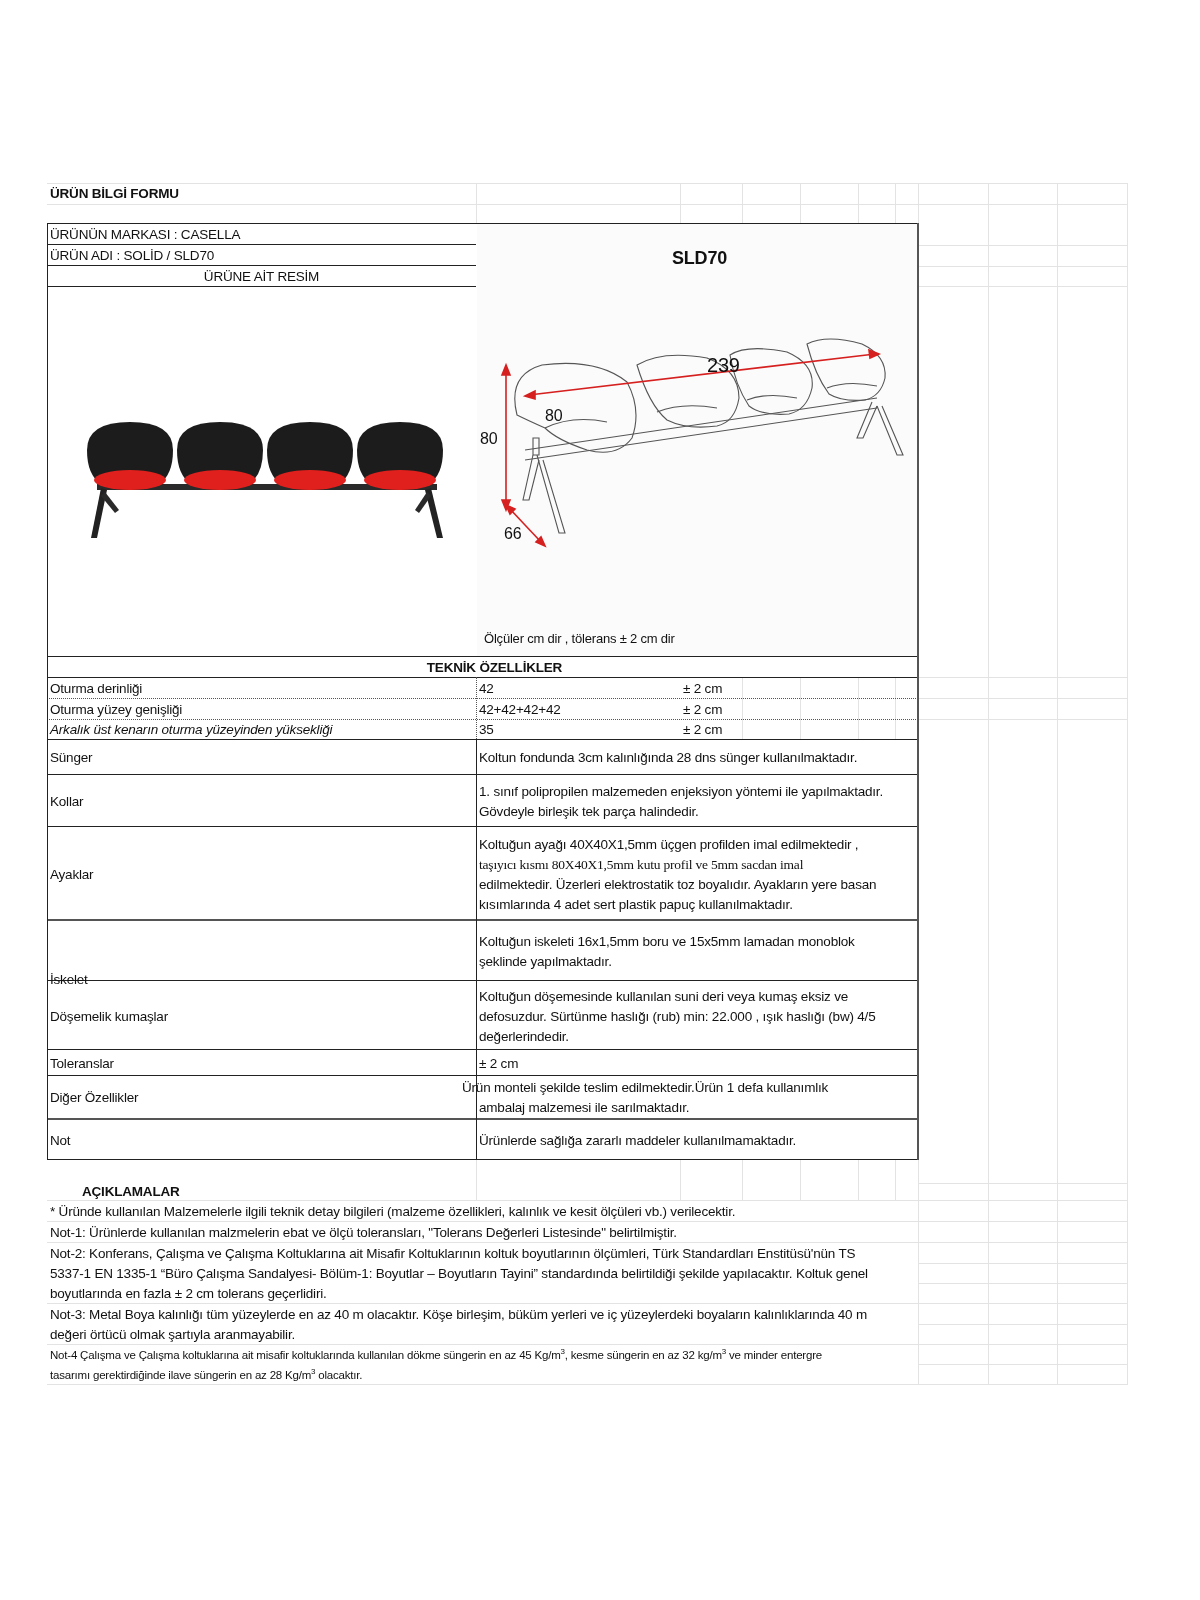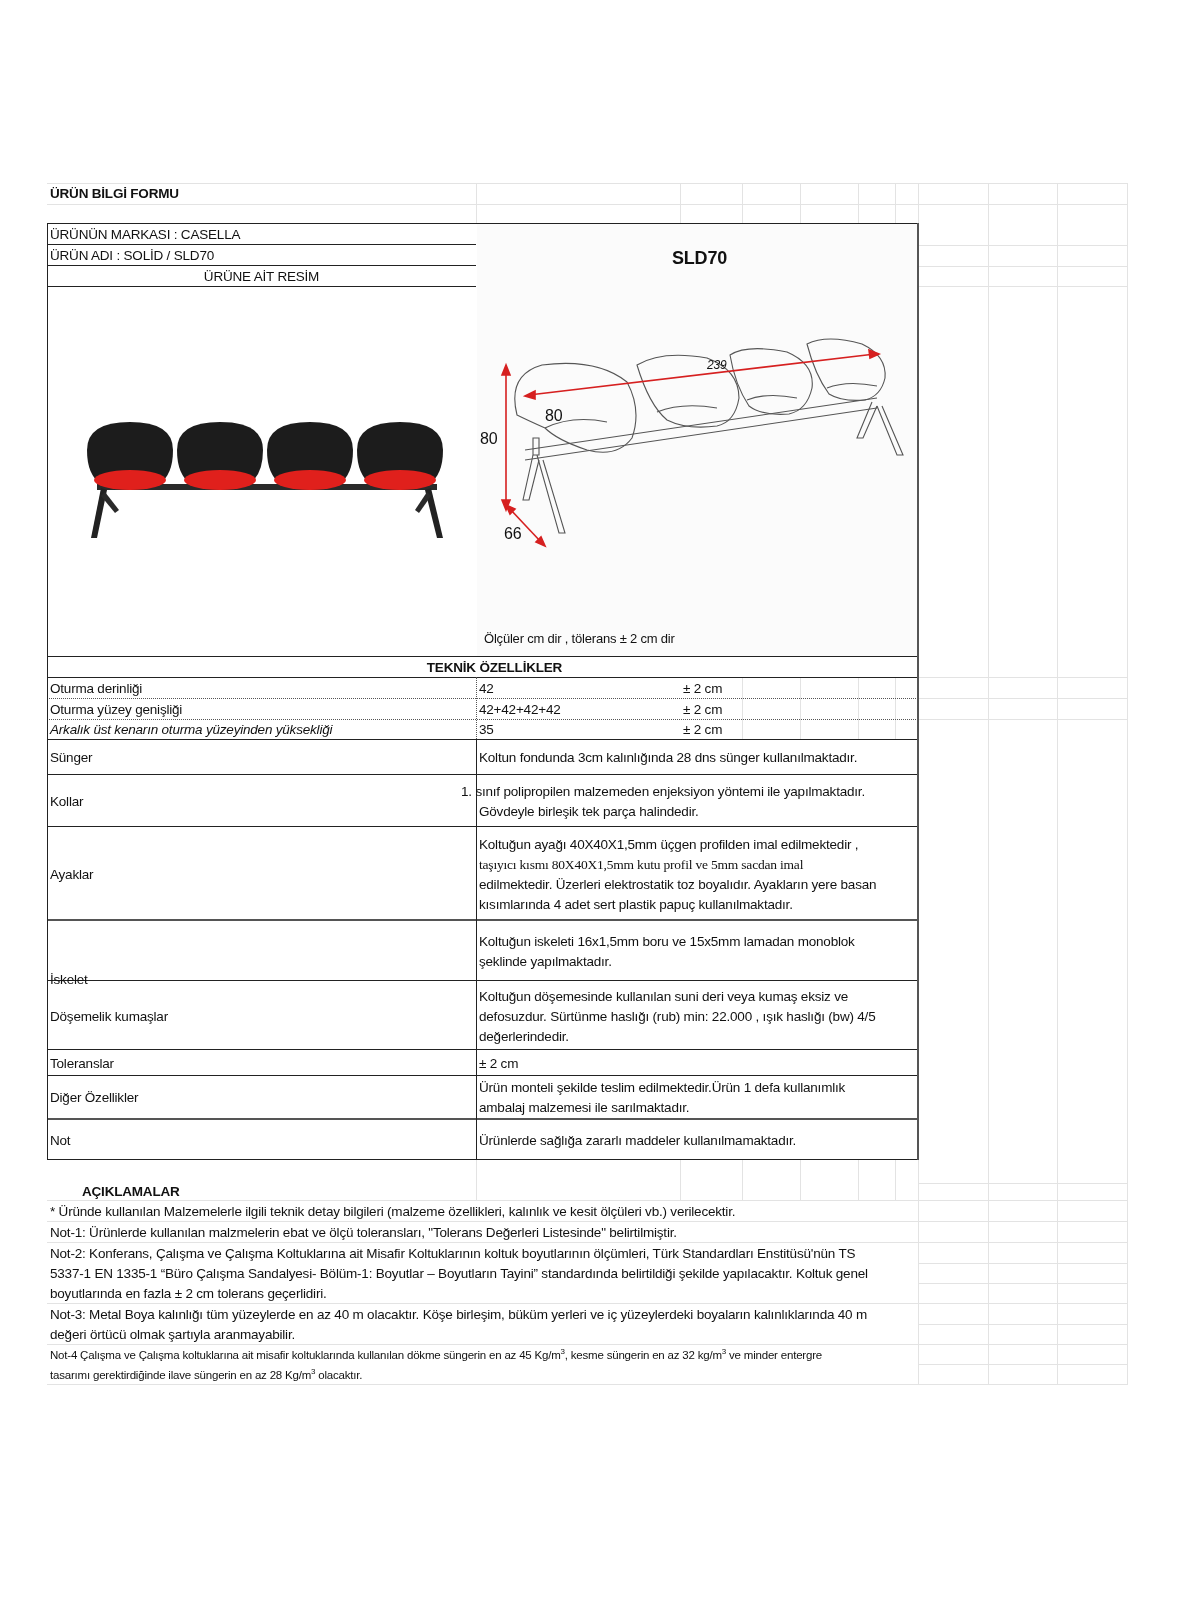--- a/index.html
+++ b/index.html
@@ -153,21 +153,21 @@
       <polygon points="402,34 392,30 393,38"></polygon>
       <line x1="29" y1="52" x2="29" y2="183"></line>
       <polygon points="29,45 25,55 33,55"></polygon>
       <polygon points="29,190 25,180 33,180"></polygon>
       <line x1="32" y1="188" x2="64" y2="222"></line>
       <polygon points="29,185 38,189 33,194"></polygon>
       <polygon points="68,226 59,222 64,217"></polygon>
     </g>
   </svg>
 
-  <div class="txt" style="left:707px;top:357px;font-size:12px;font-style:italic;">239</div>
+  <div class="txt" style="left:707px;top:357px;font-size:20px;">239</div>
   <div class="txt" style="left:545px;top:408px;font-size:16px;">80</div>
   <div class="txt" style="left:480px;top:431px;font-size:16px;">80</div>
   <div class="txt" style="left:504px;top:526px;font-size:16px;">66</div>
   <div class="txt" style="left:484px;top:631px;font-size:13px;">Ölçüler cm dir , tölerans ± 2 cm dir</div>
 
   <div class="txt bold center" style="left:47px;top:660px;width:871px;padding-left:12px;">TEKNİK ÖZELLİKLER</div>
 
   <div>
     <div class="txt" style="left:50px;top:681px;">Oturma derinliği</div>
     <div class="txt" style="left:479px;top:681px;">42</div>
@@ -184,21 +184,21 @@
     <div class="txt" style="left:683px;top:722px;">± 2 cm</div>
   </div>
 
   <div>
     <div class="txt" style="left:50px;top:750px;">Sünger</div>
     <div class="txt" style="left:479px;top:750px;">Koltun fondunda 3cm kalınlığında 28 dns sünger kullanılmaktadır.</div>
   </div>
 
   <div>
     <div class="txt" style="left:50px;top:794px;">Kollar</div>
-    <div class="txt" style="left:461px;top:784px;text-align:center;"> 1. sınıf polipropilen malzemeden enjeksiyon yöntemi ile yapılmaktadır.</div>
+    <div class="txt" style="left:479px;top:784px;text-align:center;"> 1. sınıf polipropilen malzemeden enjeksiyon yöntemi ile yapılmaktadır.</div>
     <div class="txt" style="left:479px;top:804px;">Gövdeyle birleşik tek parça halindedir.</div>
   </div>
 
   <div>
     <div class="txt" style="left:50px;top:867px;">Ayaklar</div>
     <div class="txt" style="left:479px;top:837px;">Koltuğun ayağı 40X40X1,5mm üçgen profilden imal edilmektedir ,</div>
     <div class="txt" style="left:479px;top:857px;font-family:Liberation Serif, serif;">taşıyıcı kısmı 80X40X1,5mm kutu profil ve 5mm sacdan imal</div>
     <div class="txt" style="left:479px;top:877px;">edilmektedir. Üzerleri elektrostatik toz boyalıdır. Ayakların yere basan</div>
     <div class="txt" style="left:479px;top:897px;">kısımlarında 4 adet sert plastik papuç kullanılmaktadır.</div>
   </div>
@@ -216,21 +216,21 @@
     <div class="txt" style="left:479px;top:1029px;">değerlerindedir.</div>
   </div>
 
   <div>
     <div class="txt" style="left:50px;top:1056px;">Toleranslar</div>
     <div class="txt" style="left:479px;top:1056px;">± 2 cm</div>
   </div>
 
   <div>
     <div class="txt" style="left:50px;top:1090px;">Diğer Özellikler</div>
-    <div class="txt" style="left:479px;top:1080px;">Ürün monteli şekilde teslim edilmektedir.Ürün 1 defa kullanımlık</div>
+    <div class="txt" style="left:462px;top:1080px;">Ürün monteli şekilde teslim edilmektedir.Ürün 1 defa kullanımlık</div>
     <div class="txt" style="left:479px;top:1100px;">ambalaj malzemesi ile sarılmaktadır.</div>
   </div>
 
   <div>
     <div class="txt" style="left:50px;top:1133px;">Not</div>
     <div class="txt" style="left:479px;top:1133px;">Ürünlerde sağlığa zararlı maddeler kullanılmamaktadır.</div>
   </div>
 
   <div>
     <div class="txt bold" style="left:50px;top:1184px;margin-left:32px;">AÇIKLAMALAR</div>

